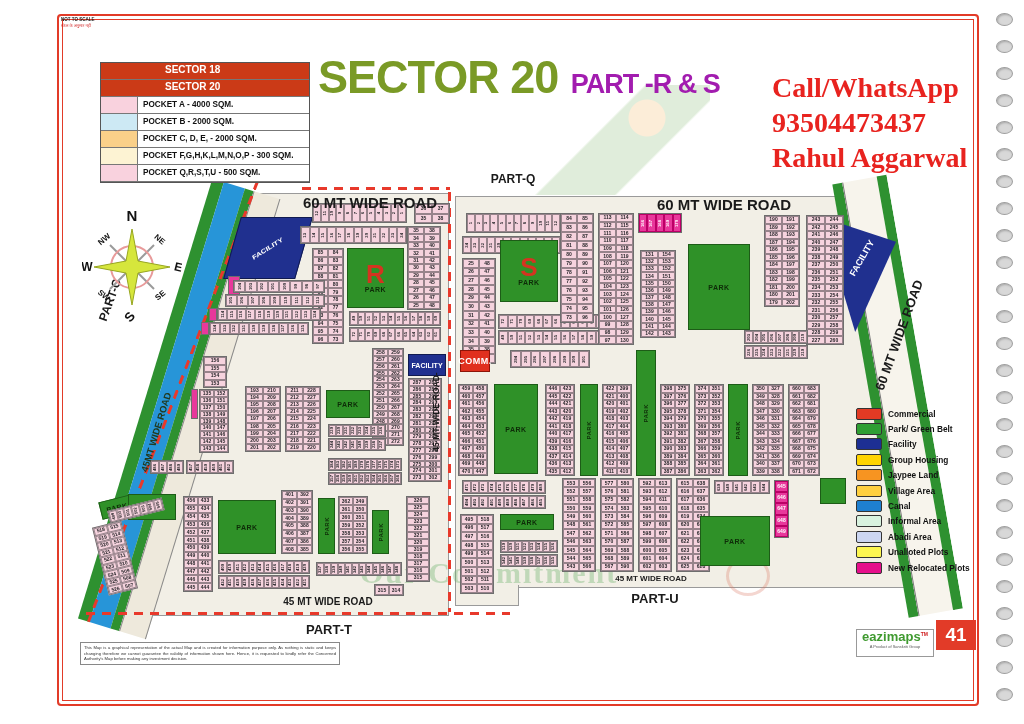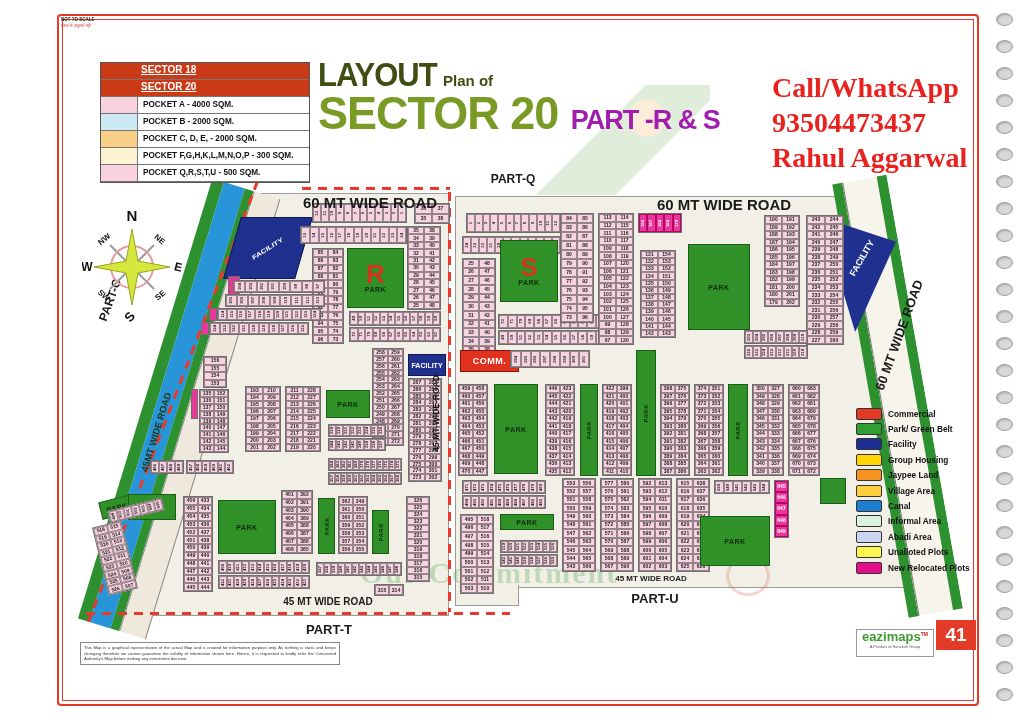--- a/index.html
+++ b/index.html
@@ -12,21 +12,21 @@
   
   .hole{position:absolute;left:996px;width:15px;height:11px;border-radius:50%;
         background:#d8d8d8;border:1px solid #9e9e9e;box-shadow:inset 1px 1px 2px #aaa;z-index:21;}
   
   #nts{position:absolute;left:61px;top:17px;font-size:4.5px;font-weight:bold;color:#222;z-index:22;line-height:1.3;}
   #nts .hindi{color:#d02020;font-size:4px;font-weight:normal;display:block;}
   
   #legend-sizes{position:absolute;left:100px;top:62px;width:208px;border:1px solid #555;background:#fff;z-index:10;}
   .ls-row{display:flex;align-items:stretch;border-bottom:1px solid #777;height:16px;}
   .ls-row.header{background:#cb3a17;}
-  .ls-head{color:#fff;font-weight:bold;font-size:10px;text-decoration:underline;padding:1px 4px 0 40px;}
+  .ls-head{color:#fff;font-weight:bold;font-size:10px;padding:1px 4px 0 64px;}
   .ls-swatch{width:36px;border-right:1px solid #777;flex:none;}
   .ls-label{font-size:8.2px;font-weight:bold;color:#111;padding:3px 0 0 5px;white-space:nowrap;}
   
   #title{position:absolute;left:318px;top:58px;z-index:10;white-space:nowrap;}
   .t1{font-size:31px;font-weight:bold;color:#3f4d12;letter-spacing:-1px;display:inline-block;transform:scaleY(1.05);}
   .t2{font-size:15px;font-weight:bold;color:#3f4d12;margin-left:2px;}
   .t3{font-size:45px;font-weight:bold;color:#7a9a26;letter-spacing:-1px;display:inline-block;transform:scaleY(1.02);margin-top:-6px;}
   .t4{font-size:27px;font-weight:bold;color:#a21caf;letter-spacing:-1px;margin-left:8px;}
   #wm-top{position:absolute;left:500px;top:85px;width:210px;height:110px;z-index:9;opacity:.18;
      background:radial-gradient(circle at 70% 30%, #f0a030 0 18px, transparent 19px),
@@ -140,24 +140,20 @@
       <div class="ls-row item">
         <span class="ls-swatch" style="background: rgb(249, 210, 222);"></span>
         <span class="ls-label">POCKET Q,R,S,T,U   -  500 SQM.</span>
       </div>
     </div>
 
   <div id="wm-top"></div>
 
   <div id="title">
     <div>
-      <span class="t1">LAYOUT</span>
-      <span class="t2">Plan of</span>
-    </div>
-    <div>
       <span class="t3">SECTOR 20</span>
       <span class="t4">PART -R &amp; S</span>
     </div>
   </div>
 
   <div id="contact">
     <div>Call/WhatsApp</div>
     <div>93504473437</div>
     <div>Rahul Aggarwal</div>
   </div>
@@ -2304,21 +2300,21 @@
         <div class="pc">
           <span class="vt">221</span>
         </div>
         <div class="pc">
           <span class="vt">220</span>
         </div>
         <div class="pc">
           <span class="vt">219</span>
         </div>
       </div>
-      <div class="blk comm" style="left: 460px; top: 350px; width: 59px; height: 22px;">
+      <div class="blk comm" style="left: 460px; top: 350px; width: 30px; height: 22px;">
         <span class="commlabel">COMM.</span>
       </div>
       <div class="blk plots" style="left: 510px; top: 350px; width: 80px; height: 18px; grid-template-columns: repeat(8, 1fr);">
         <div class="pc">
           <span class="vt">294</span>
         </div>
         <div class="pc">
           <span class="vt">295</span>
         </div>
         <div class="pc">

